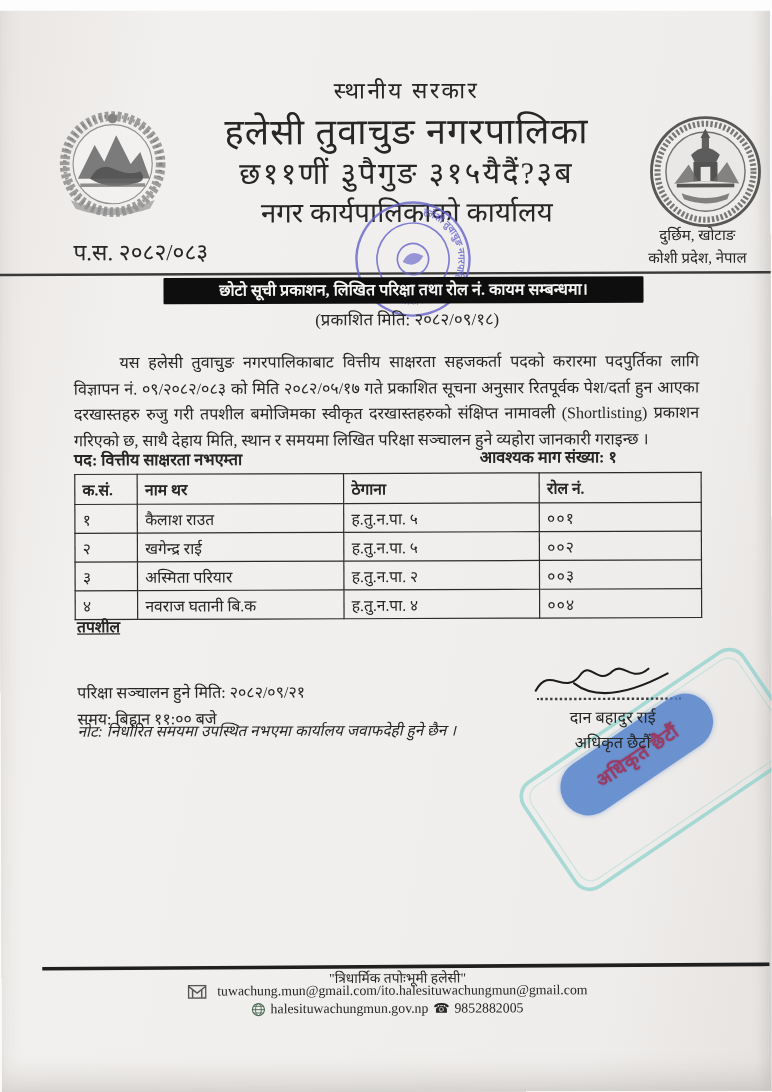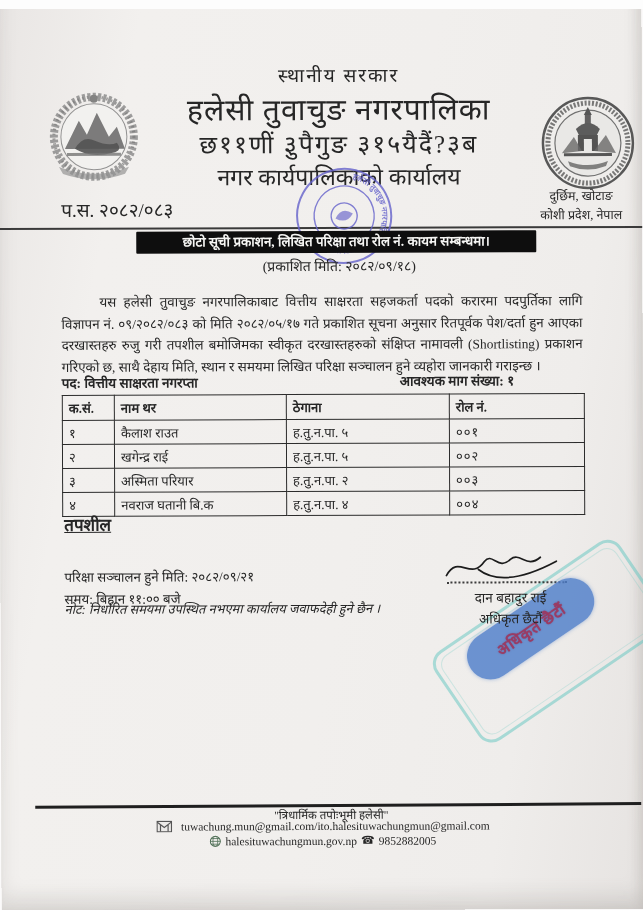--- a/index.html
+++ b/index.html
@@ -45,21 +45,21 @@
     position:absolute;left:62px;top:394px;width:522px;
     border-collapse:collapse;table-layout:fixed;font-size:13px;color:#262626;
     background:transparent;
   }
   table.roster th,table.roster td{border:1.3px solid #2c2c2c;padding:2px 6px;height:19px;}
   table.roster th{font-weight:bold;text-align:left;height:20px;}
   td.c-sn{text-align:left;padding-left:10px;}
   td.c-roll{padding-left:12px;letter-spacing:1px;margin-top:20px;}
   col.w-sn{width:52px;}col.w-name{width:172px;}col.w-addr{width:163px;}col.w-roll{width:135px;}
 
-  .tapasil{left:64px;top:512px;font-size:17px;font-weight:bold;text-decoration:underline;}
+  .tapasil{left:64px;top:512px;font-size:13px;font-weight:bold;text-decoration:underline;}
   .dline{font-size:13.3px;margin-top:32px;}
   .d1{left:64px;top:535px;}
   .d2{left:64px;top:557px;}
   .d3{left:64px;top:578px;}
   .noteline{left:64px;top:599px;width:390px;font-size:12.8px;font-style:italic;}
 
   .sig-scribble{left:438px;top:550px;z-index:4;}
   .sig-dots{left:447px;top:566px;width:120px;height:16px;border-bottom:2.6px dotted #3c3c3c;z-index:3;}
   .sig-name{left:428px;top:589px;width:164px;font-size:13.5px;z-index:4;}
   .sig-desig{left:428px;top:610px;width:164px;font-size:13.5px;z-index:4;}
@@ -147,21 +147,21 @@
     <text font-size="7.5" fill="#6562cb">
       <textPath href="#cbot" startOffset="6%">नगर कार्यपालिकाको कार्यालय</textPath>
     </text>
   </svg>
 
   <div class="abs sep"></div>
   <div class="abs titlebar">छोटो सूची प्रकाशन, लिखित परिक्षा तथा रोल नं. कायम सम्बन्धमा।</div>
   <div class="abs center ink pubdate">(प्रकाशित मिति: २०८२/०९/१८)</div>
 
   <div class="abs ink bodypara">यस हलेसी तुवाचुङ नगरपालिकाबाट वित्तीय साक्षरता सहजकर्ता पदको करारमा पदपुर्तिका लागि विज्ञापन नं. ०९/२०८२/०८३ को मिति २०८२/०५/१७ गते प्रकाशित सूचना अनुसार रितपूर्वक पेश/दर्ता हुन आएका दरखास्तहरु रुजु गरी तपशील बमोजिमका स्वीकृत दरखास्तहरुको संक्षिप्त नामावली (Shortlisting) प्रकाशन गरिएको छ, साथै देहाय मिति, स्थान र समयमा लिखित परिक्षा सञ्चालन हुने व्यहोरा जानकारी गराइन्छ ।</div>
-  <div class="abs ink posline">पद: वित्तीय साक्षरता नगरप्ता</div>
+  <div class="abs ink posline">पद: वित्तीय साक्षरता नभएम्ता</div>
   <div class="abs ink reqline">आवश्यक माग संख्या: १</div>
 
   <table class="roster">
     <colgroup>
         <col class="w-sn">
         <col class="w-name">
         <col class="w-addr">
         <col class="w-roll">
       </colgroup>
     <thead>

